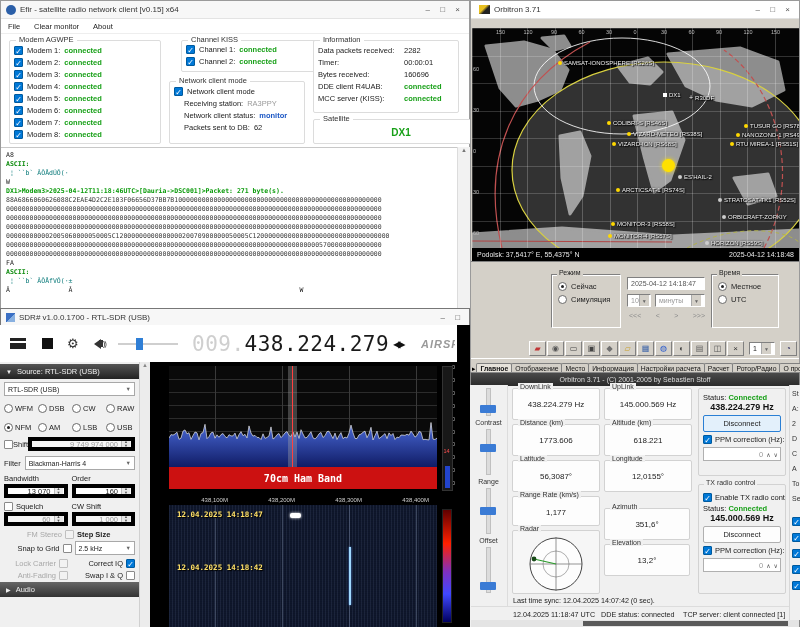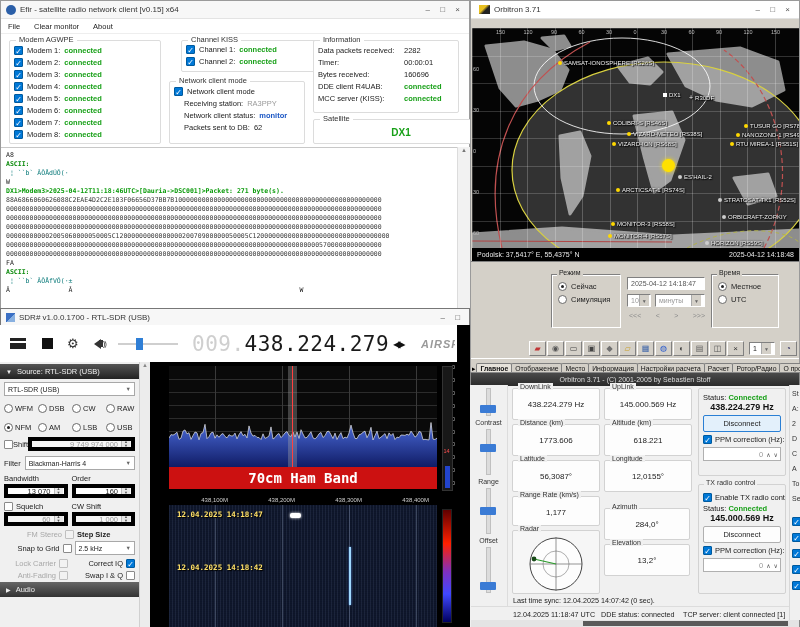--- a/index.html
+++ b/index.html
@@ -96,21 +96,21 @@
   .dis-t{color:#a8a8a8;}
   .sdrlbl{color:#222;}
   #sdr-scroll{position:absolute;left:140px;top:362px;width:10px;height:265px;background:#ececec;color:#888;font-size:6px;text-align:center;}
   
   #spectrum{position:absolute;left:150px;top:362px;width:307px;height:143px;background:#000;}
   #plot{position:absolute;left:19px;top:4px;width:268px;height:123px;background:#0a0a0a;overflow:hidden;}
   .gridh{position:absolute;left:0;width:100%;height:1px;background:#2c2c2c;}
   .gridv{position:absolute;top:0;width:1px;height:100%;background:#3a3a3a;}
   .dbl{position:absolute;right:2px;color:#b8b8b8;font-size:5.5px;width:16px;text-align:right;}
   .band{position:absolute;left:0;right:0;bottom:0;height:22px;background:#cc1111;display:flex;align-items:center;justify-content:center;
-        color:#fff;font-family:"DejaVu Sans Mono",monospace;font-size:14px;font-weight:bold;}
+        color:#fff;font-family:"DejaVu Sans Mono",monospace;font-size:10px;font-weight:bold;}
   .tune-band{position:absolute;top:0;bottom:22px;width:9px;background:rgba(170,170,170,.35);}
   .tune-line{position:absolute;top:0;bottom:22px;width:1px;background:#ff4040;}
   .ftick{position:absolute;bottom:1px;color:#cfcfcf;font-size:6px;transform:translateX(-50%);}
   #snrbar{position:absolute;right:4px;top:4px;width:9px;height:123px;background:#181818;border:1px solid #333;}
   #snrbar .v{position:absolute;top:66%;left:-1px;width:100%;text-align:center;color:#ff5050;font-size:5.5px;}
   #snrbar .seg{position:absolute;bottom:2px;left:2px;width:5px;height:22px;background:#2244cc;}
   
   #waterfall{position:absolute;left:150px;top:505px;width:307px;height:122px;background:#000;overflow:hidden;}
   #wfinner{position:absolute;left:19px;top:0;width:268px;height:122px;
      background:#0f172a;}
@@ -791,21 +791,21 @@
     <circle cx="42" cy="29" r="26" fill="#fdfdfd" stroke="#444" stroke-width="1"></circle>
     <circle cx="42" cy="29" r="13" fill="none" stroke="#999" stroke-width="0.8"></circle>
     <line x1="42" y1="2" x2="42" y2="56" stroke="#666" stroke-width="0.7"></line>
     <line x1="16" y1="29" x2="68" y2="29" stroke="#666" stroke-width="0.7"></line>
     <line x1="42" y1="29" x2="20" y2="24" stroke="#2a9a2a" stroke-width="1.2"></line>
     <circle cx="20" cy="24" r="2.4" fill="#1a4a1a"></circle>
   </svg>
 </div>
 <div class="fgrp" style="left:604px;top:508px;width:86px;height:32px;">
   <span class="leg">Azimuth</span>
-    <span class="val">284,0°</span>
+    <span class="val">351,6°</span>
 </div>
 <div class="fgrp" style="left:604px;top:544px;width:86px;height:32px;">
   <span class="leg">Elevation</span>
     <span class="val">13,2°</span>
 </div>
 
 <div class="fgrp" style="left:698px;top:388px;width:88px;height:88px;background:#f0f0f0;">
   <div class="statusline" style="padding:4px 0 0 4px;">
     <span>Status:</span> <b>Connected</b>
   </div>

